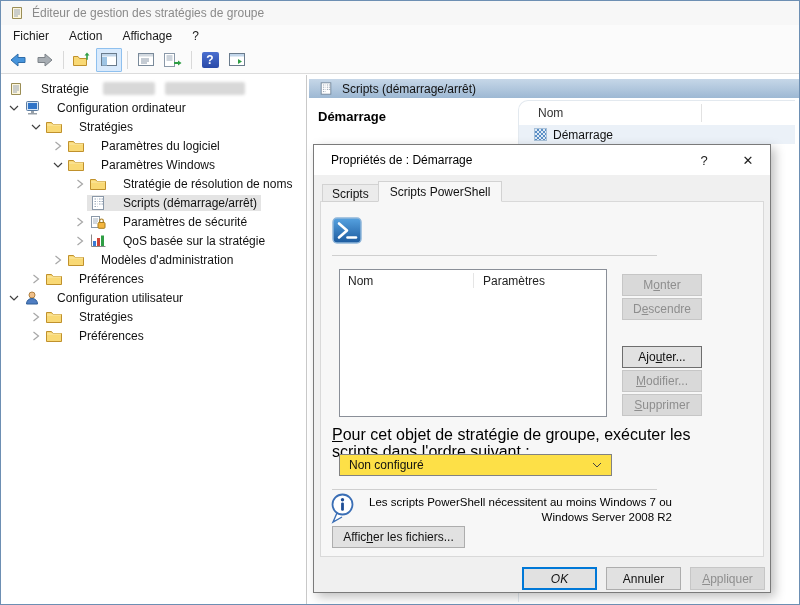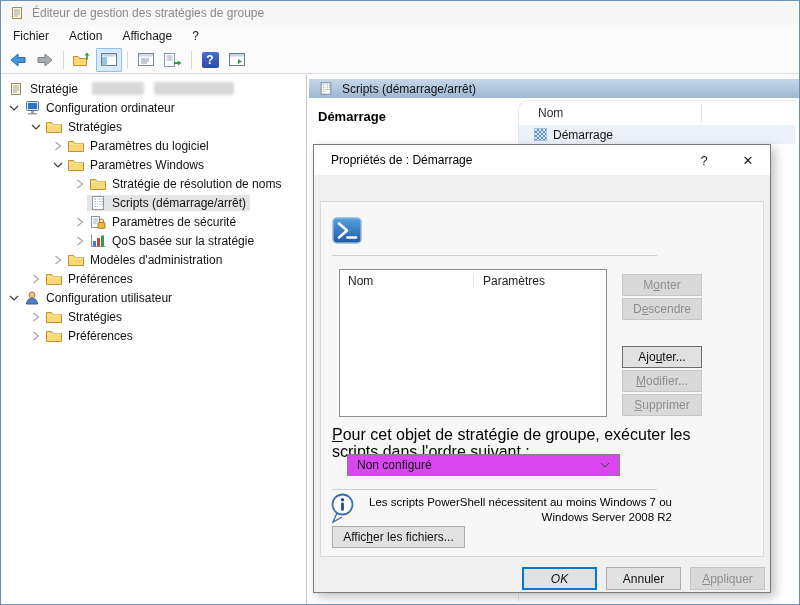--- a/index.html
+++ b/index.html
@@ -18,21 +18,21 @@
   .tb-sep { width:1px; height:18px; background:#d9d9d9; margin:0 4px; }
   .help-glyph { display:inline-flex; width:17px; height:16px; align-items:center; justify-content:center;
                 background:linear-gradient(#4a6fd0,#2a4aa8); color:#fff; font-weight:bold; font-size:12px; border-radius:2px; }
 
   
   .main { position:absolute; top:74px; left:0; right:0; bottom:0; display:flex; }
   .tree-panel { width:306px; flex:none; border-right:1px solid #c9c9c9; background:#fff; padding-top:4px; overflow:hidden; }
 
   .ti { display:flex; align-items:center; height:19px; white-space:nowrap; }
   .ti .exp { width:14px; flex:none; display:flex; align-items:center; justify-content:center; }
-  .ti .content { display:flex; align-items:center; padding:1px 4px 1px 2px; gap:5px; }
+  .ti .content { display:flex; align-items:center; padding:1px 4px 1px 2px; gap:16px; }
   .ti .ic { width:18px; flex:none; display:flex; align-items:center; justify-content:center; }
   .ti.selected .content { background:#e4e4e4; }
   .lv0 { padding-left:4px; } .lv1 { padding-left:6px; } .lv2 { padding-left:28px; }
   .lv3 { padding-left:50px; } .lv4 { padding-left:72px; }
   .redact { display:inline-block; height:13px; background:#d8d8d8; border-radius:2px; margin-left:10px; filter:blur(1.5px); }
 
   
   .right-panel { flex:1; position:relative; background:#ffffff; }
   .result-header { position:absolute; top:4px; left:2px; right:0; height:19px;
                    background:linear-gradient(#c6d7e8,#9db8d3); display:flex; align-items:center;
@@ -66,21 +66,21 @@
   .dlg-list .hdr .h2 { padding-left:10px; }
   .dlg-list .hdr .vline { position:absolute; left:133px; top:3px; bottom:3px; width:1px; background:#e5e5e5; }
 
   .btn { display:flex; align-items:center; justify-content:center; background:#e1e1e1; border:1px solid #adadad;
          font-size:12px; color:#111; }
   .btn.dark-border { border-color:#6e6e6e; }
   .btn.disabled { background:#d9d9d9; border-color:#c6c6c6; color:#8e8e8e; }
   .btn.ok-default { border:2px solid #0078d7; }
   .accel { text-decoration:underline; }
 
-  .combo { background:#d946ef; border:1px solid #828282; display:flex; align-items:center; padding:0 9px;margin-left:8px; }
+  .combo { background:#fde047; border:1px solid #828282; display:flex; align-items:center; padding:0 9px; }
   .combo .chev { margin-left:auto; display:flex; }
 
   .order-label { line-height:17px; max-width:380px; font-size:16px; color:#000; }
   .info-text { line-height:15px; width:305px; font-size:11.5px; color:#000;text-align:right; }
 </style>
 </head>
 <body>
 
 <div class="window">
 
@@ -427,20 +427,24 @@
 
   <div class="dialog">
     <div class="dlg-title">
       <span>Propriétés de : Démarrage</span>
       <span class="dlg-controls">
         <span class="dlg-ctl">?</span>
         <span class="dlg-ctl">✕</span>
       </span>
     </div>
 
+    <div class="tabs">
+      <span class="tab inactive">Scripts</span>
+      <span class="tab active">Scripts PowerShell</span>
+    </div>
     <div class="tab-page"></div>
 
     <span class="abs" style="left:18px; top:72px;">
       <svg width="30" height="27" viewBox="0 0 30 27">
         <defs>
             <linearGradient id="psg" x1="0" y1="0" x2="0" y2="1">
               <stop offset="0" stop-color="#56a2e0"></stop>
               <stop offset="1" stop-color="#1c5a9e"></stop>
             </linearGradient>
           </defs>

